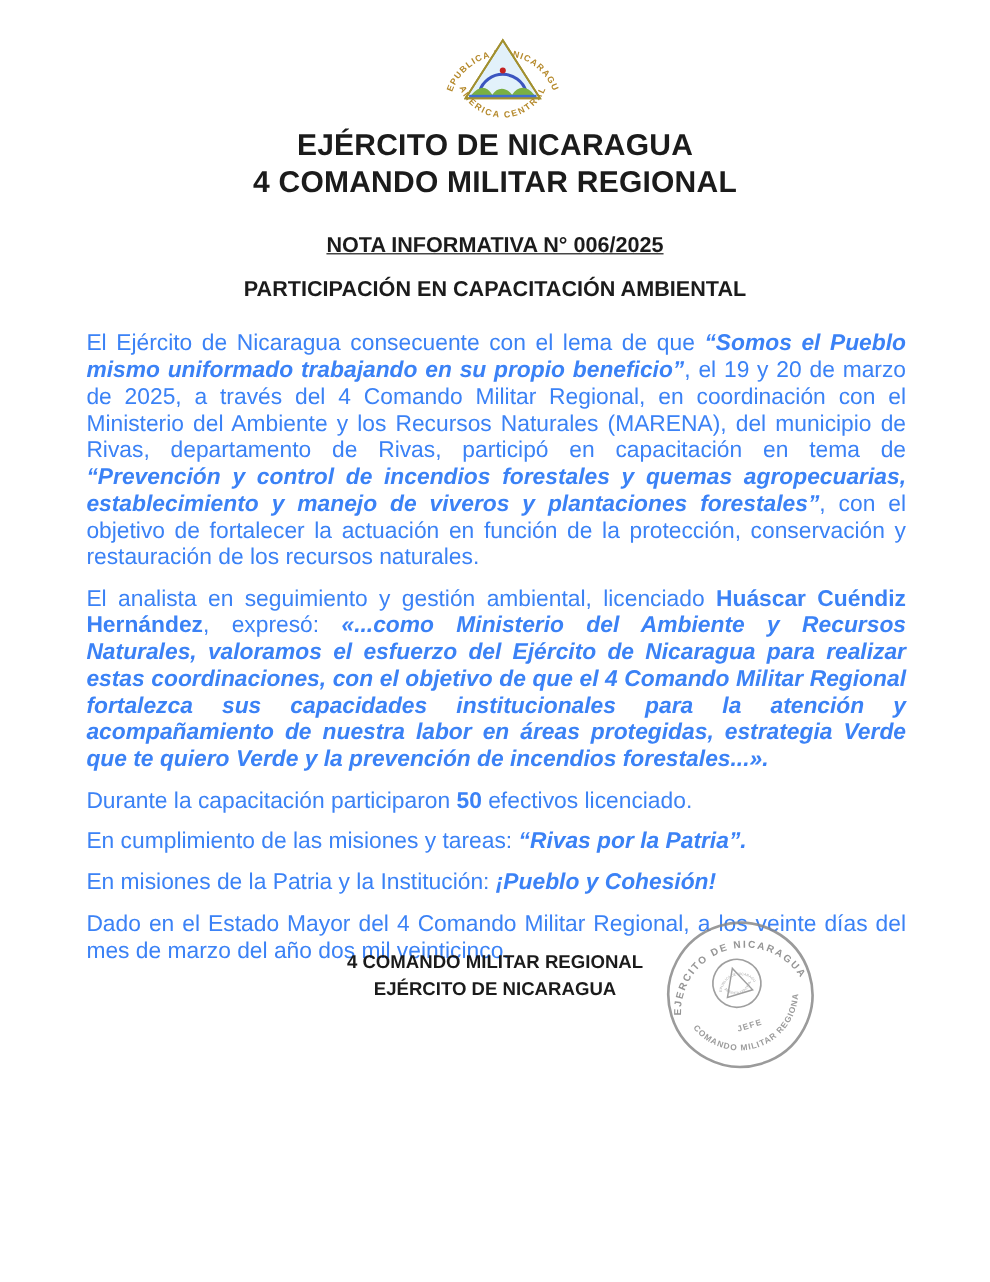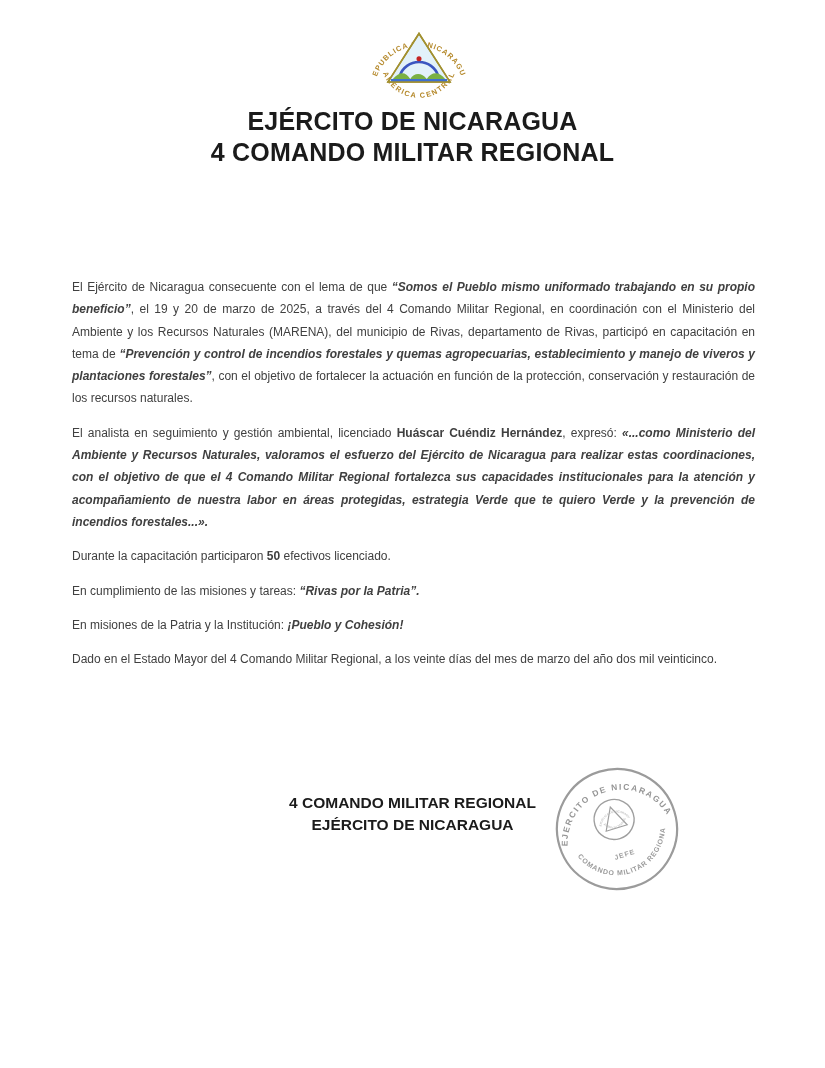--- a/index.html
+++ b/index.html
@@ -37,23 +37,23 @@
   }
   .subject{
     margin-top:16px;
     font-size:18px;font-weight:bold;
     color:#1b1b1b;
   }
   
   .body-text{
     position:absolute;
     top:276px;left:72px;right:70px;
-    font-size:12px;line-height:22.3px;
+    font-size:19px;line-height:22.3px;
     text-align:justify;
-    color:#404040;
+    color:#3b82f6;
   }
   .para + .para{margin-top:12px;}
   .para span.normal{font-weight:normal;font-style:normal;}
   .para span.bold{font-weight:bold;}
   .para span.bold-italic{font-weight:bold;font-style:italic;}
   
   .signature{
     position:absolute;
     top:792px;left:0;right:0;
     text-align:center;
@@ -93,20 +93,22 @@
       <rect x="36" y="63" width="58" height="3" fill="#3e6fd0"></rect>
       <polygon points="65,16 33,66 97,66" fill="none" stroke="#a2902f" stroke-width="1.6"></polygon>
     </g>
   </svg>
 
   <div class="header">
     <div class="title">
       <div>EJÉRCITO DE NICARAGUA</div>
       <div>4 COMANDO MILITAR REGIONAL</div>
     </div>
+    <div class="note-number">NOTA INFORMATIVA N° 006/2025</div>
+    <div class="subject">PARTICIPACIÓN EN CAPACITACIÓN AMBIENTAL</div>
   </div>
 
   <div class="body-text">
       <div class="para"><span class="normal">El Ejército de Nicaragua consecuente con el lema de que </span><span class="bold-italic">“Somos el Pueblo mismo uniformado trabajando en su propio beneficio”</span><span class="normal">, el 19 y 20 de marzo de 2025, a través del 4 Comando Militar Regional, en coordinación con el Ministerio del Ambiente y los Recursos Naturales (MARENA), del municipio de Rivas, departamento de Rivas, participó en capacitación en tema de </span><span class="bold-italic">“Prevención y control de incendios forestales y quemas agropecuarias, establecimiento y manejo de viveros y plantaciones forestales”</span><span class="normal">, con el objetivo de fortalecer la actuación en función de la protección, conservación y restauración de los recursos naturales.</span></div>
       <div class="para"><span class="normal">El analista en seguimiento y gestión ambiental, licenciado </span><span class="bold">Huáscar Cuéndiz Hernández</span><span class="normal">, expresó: </span><span class="bold-italic">«...como Ministerio del Ambiente y Recursos Naturales, valoramos el esfuerzo del Ejército de Nicaragua para realizar estas coordinaciones, con el objetivo de que el 4 Comando Militar Regional fortalezca sus capacidades institucionales para la atención y acompañamiento de nuestra labor en áreas protegidas, estrategia Verde que te quiero Verde y la prevención de incendios forestales...».</span></div>
       <div class="para"><span class="normal">Durante la capacitación participaron </span><span class="bold">50</span><span class="normal"> efectivos licenciado.</span></div>
       <div class="para"><span class="normal">En cumplimiento de las misiones y tareas: </span><span class="bold-italic">“Rivas por la Patria”.</span></div>
       <div class="para"><span class="normal">En misiones de la Patria y la Institución: </span><span class="bold-italic">¡Pueblo y Cohesión!</span></div>
       <div class="para"><span class="normal">Dado en el Estado Mayor del 4 Comando Militar Regional, a los veinte días del mes de marzo del año dos mil veinticinco.</span></div>
     </div>

